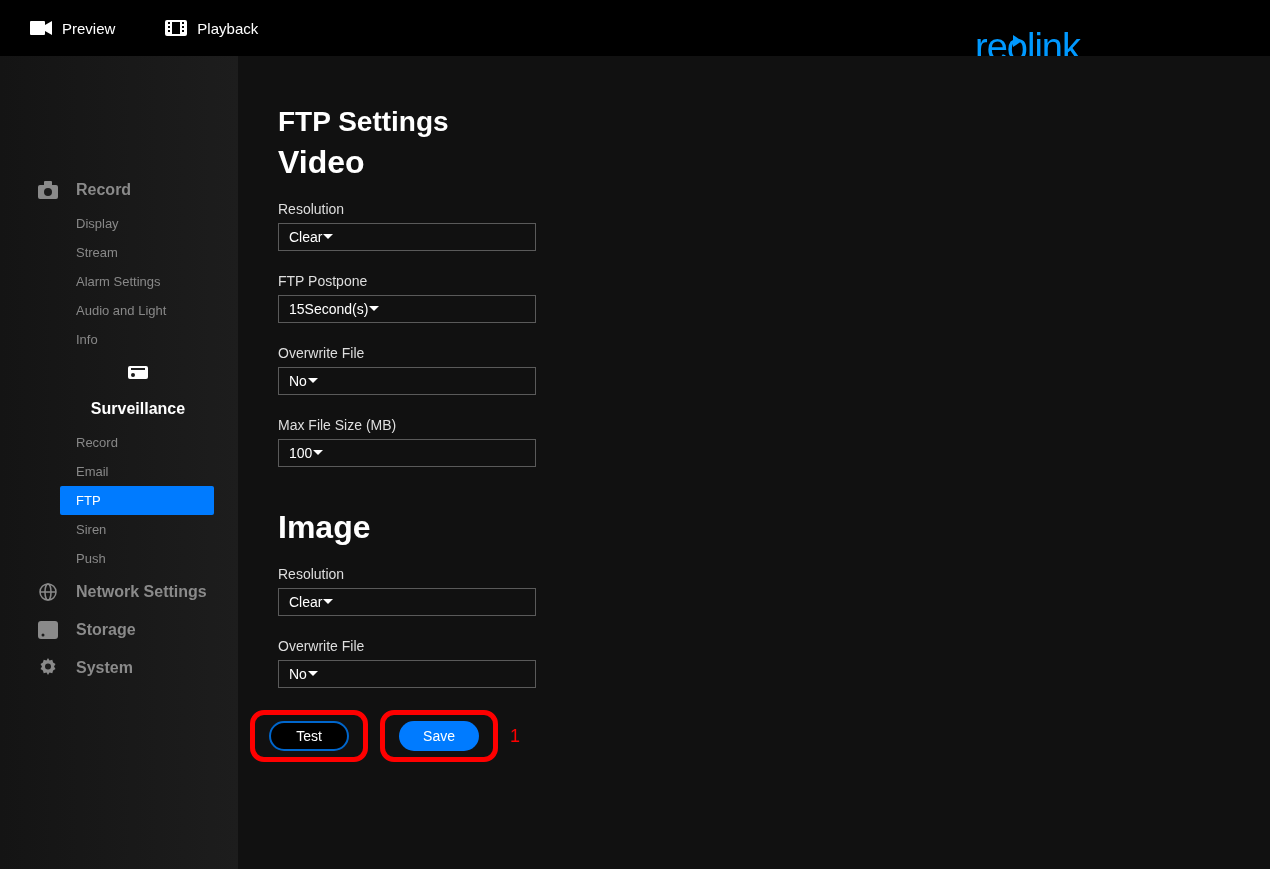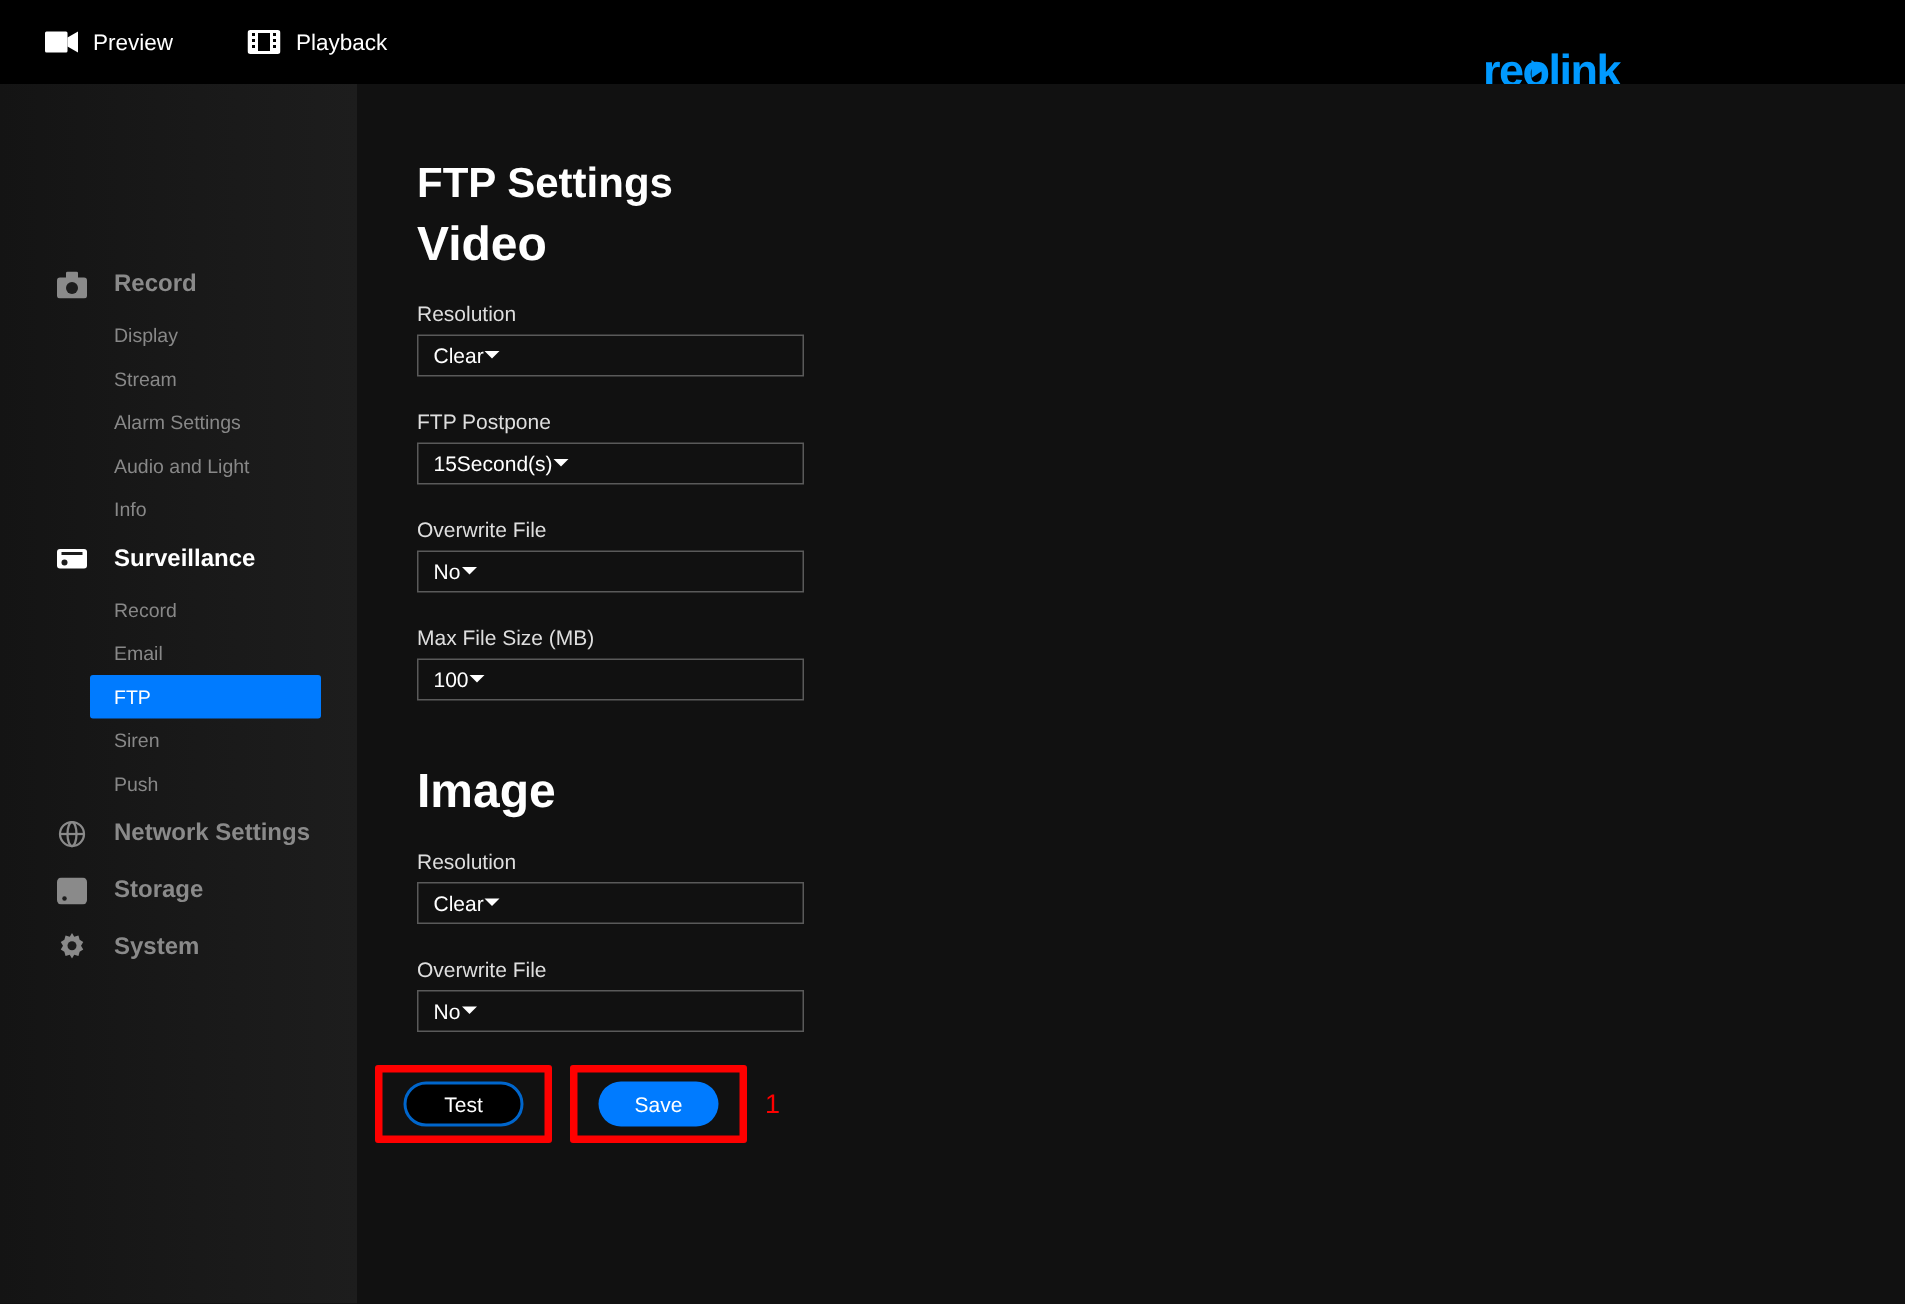--- a/index.html
+++ b/index.html
@@ -25,22 +25,22 @@
   gap: 10px;
   font-size: 15px;
   color: #ffffff;
   cursor: pointer;
 }
 .top-icon { width: 22px; height: 16px; display: inline-block; }
 .logo {
   margin-left: auto;
   margin-right: 160px;
   color: #0099ff;
-  font-size: 30px;
-  font-weight: 700;
+  font-size: 38px;
+  font-weight: 400;
   letter-spacing: -1px;
   display: flex;
   align-items: center;
   margin-top: 39px;
 }
 .content-wrap { display: flex; height: calc(100% - 56px); }
 .sidebar {
   width: 238px;
   background: linear-gradient(to right, #141414 0%, #1d1d1d 100%);
   padding-top: 115px;
@@ -49,21 +49,21 @@
 .side-head {
   display: flex;
   align-items: center;
   gap: 18px;
   padding: 10px 0 10px 38px;
   font-size: 16px;
   font-weight: 600;
   color: #8a8a8a;
   cursor: pointer;
 }
-.side-head.active { color: #ffffff; }
+.side-head.active { color: #ffffff; flex-direction: column; }
 .side-icon { width: 20px; height: 18px; display: inline-flex; align-items: center; justify-content: center; }
 .side-sub {
   padding: 7px 0 7px 76px;
   font-size: 13px;
   color: #888888;
   cursor: pointer;
 }
 .side-sub.active {
   background: #007bff;
   color: #ffffff;
@@ -93,21 +93,21 @@
   display: flex;
   align-items: center;
   justify-content: flex-start;
   padding: 0 10px;
   cursor: pointer;
 }
 .chevron {
   width: 12px; height: 8px;
 }
 .chevron svg { display: block; }
-.annot-box { border: 5px solid #ff0000; border-radius: 2px; padding: 6px 14px; display: inline-flex; }
+.annot-box { border: 5px solid #ff0000; border-radius: 14px; padding: 6px 14px; display: inline-flex; }
 .btn {
   width: 80px; height: 30px; border-radius: 15px; font-size: 14px; display: flex;
   align-items: center; justify-content: center; cursor: pointer; border: none;
 }
 .btn-test { background: #000; color: #fff; border: 2px solid #0066cc; }
 .btn-save { background: #007bff; color: #fff; }
 .annot-num { color: #ff0000; font-size: 18px; font-weight: 400; }
 .row-with-nums { display: flex; align-items: center; gap: 12px; }
 </style>
 </head>

